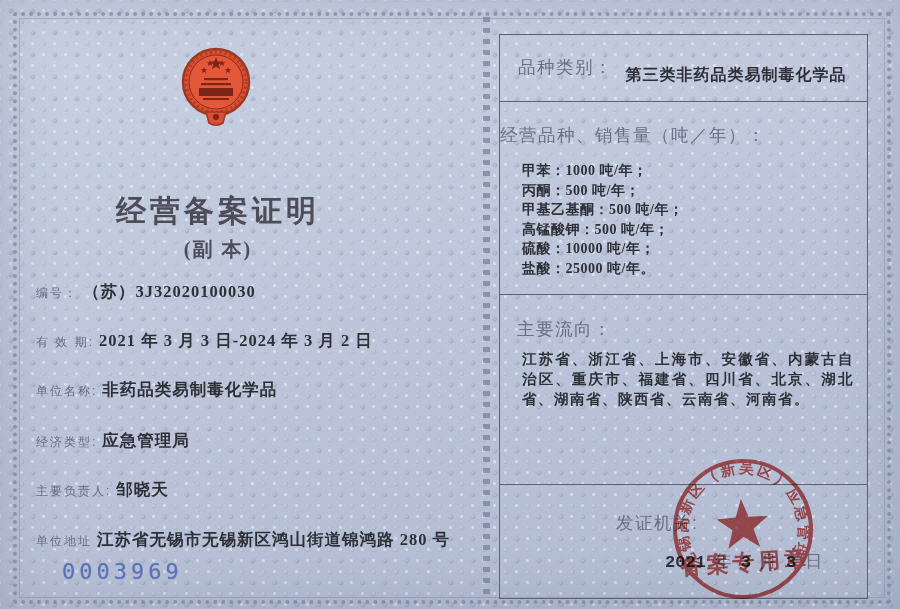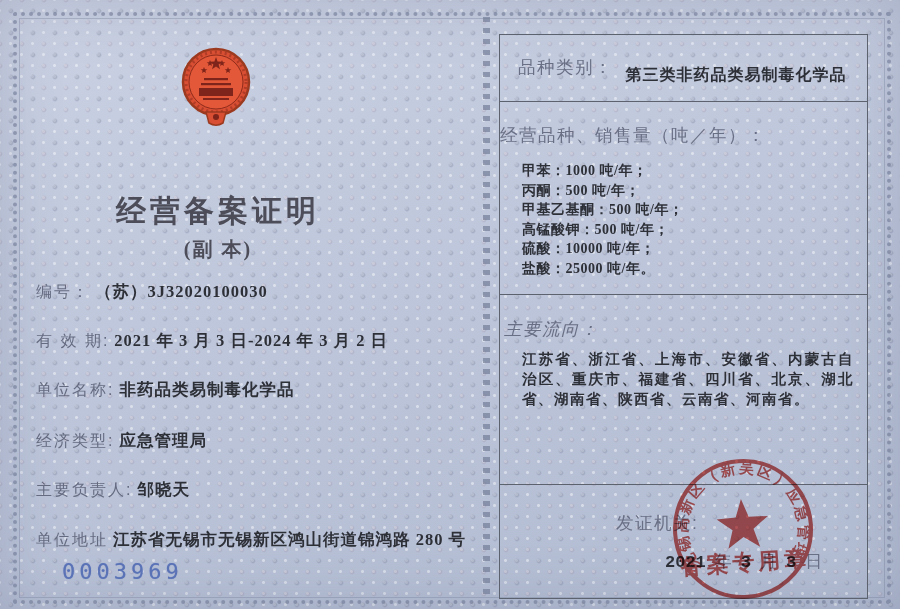--- a/index.html
+++ b/index.html
@@ -31,21 +31,21 @@
   .left{position:absolute;left:0;top:0;width:470px;height:609px;}
   .emblem{position:absolute;left:180px;top:44px;}
   .title1,.title2,.copy{
     position:absolute;left:0;width:436px;text-align:center;
     font-family:"Liberation Serif","DejaVu Serif",serif;font-weight:bold;color:#4c4d58;
   }
   .title1{top:147px;font-size:30px;letter-spacing:2px;}
   .title2{top:191px;font-size:30px;letter-spacing:4px;}
   .copy{top:236px;font-size:20px;letter-spacing:2px;}
   .frow{position:absolute;left:36px;display:flex;align-items:baseline;white-space:nowrap;}
-  .flabel{font-size:16px;color:#656b81;letter-spacing:2px;font-weight:500;}
+  .flabel{font-size:12px;color:#656b81;letter-spacing:2px;font-weight:500;}
   .fvalue{font-family:"Liberation Serif","DejaVu Serif",serif;font-size:16.5px;font-weight:bold;color:#2e3038;margin-left:5px;letter-spacing:1px;}
   .f1{top:281px}.f2{top:330px}.f3{top:379px}.f4{top:430px}.f5{top:479px}.f6{top:529px}
   .serial{
     position:absolute;left:62px;top:559px;
     font-family:"DejaVu Sans Mono","Liberation Mono",monospace;
     font-size:22px;color:#4b66b2;letter-spacing:4px;opacity:.85;
     text-shadow:0 0 1px rgba(75,102,178,.6);
     text-align:center;
   }
   
@@ -57,21 +57,21 @@
   .catval{
     font-family:"Liberation Serif","DejaVu Serif",serif;font-size:16px;font-weight:bold;
     color:#2e3038;letter-spacing:1px;margin-left:8px;position:relative;top:7px;display:inline-block;
   }
   .products-heading{position:absolute;top:88px;left:0;}
   .plist{position:absolute;top:126px;left:22px;}
   .pitem{
     font-family:"Liberation Serif","DejaVu Serif",serif;font-size:14px;font-weight:bold;
     color:#2e3038;letter-spacing:.5px;line-height:19.5px;white-space:nowrap;
   }
-  .flow-heading{position:absolute;top:282px;left:4px;font-style:italic;}
+  .flow-heading{position:absolute;top:282px;left:17px;}
   .flow-text{
     position:absolute;top:314px;left:22px;width:332px;
     font-family:"Liberation Serif","DejaVu Serif",serif;font-size:14.5px;font-weight:bold;
     color:#2e3038;letter-spacing:1.5px;line-height:20px;text-align:justify;
   }
   .issuer-label{position:absolute;top:476px;left:116px;}
   .dateline{position:absolute;top:515px;left:162px;white-space:nowrap;font-size:17px;}
   .dnum{font-family:Liberation Mono, monospace;font-weight:bold;color:#2e3038;margin:0 3px;}
   .dunit{color:#696f85;margin:0 6px;}
   

